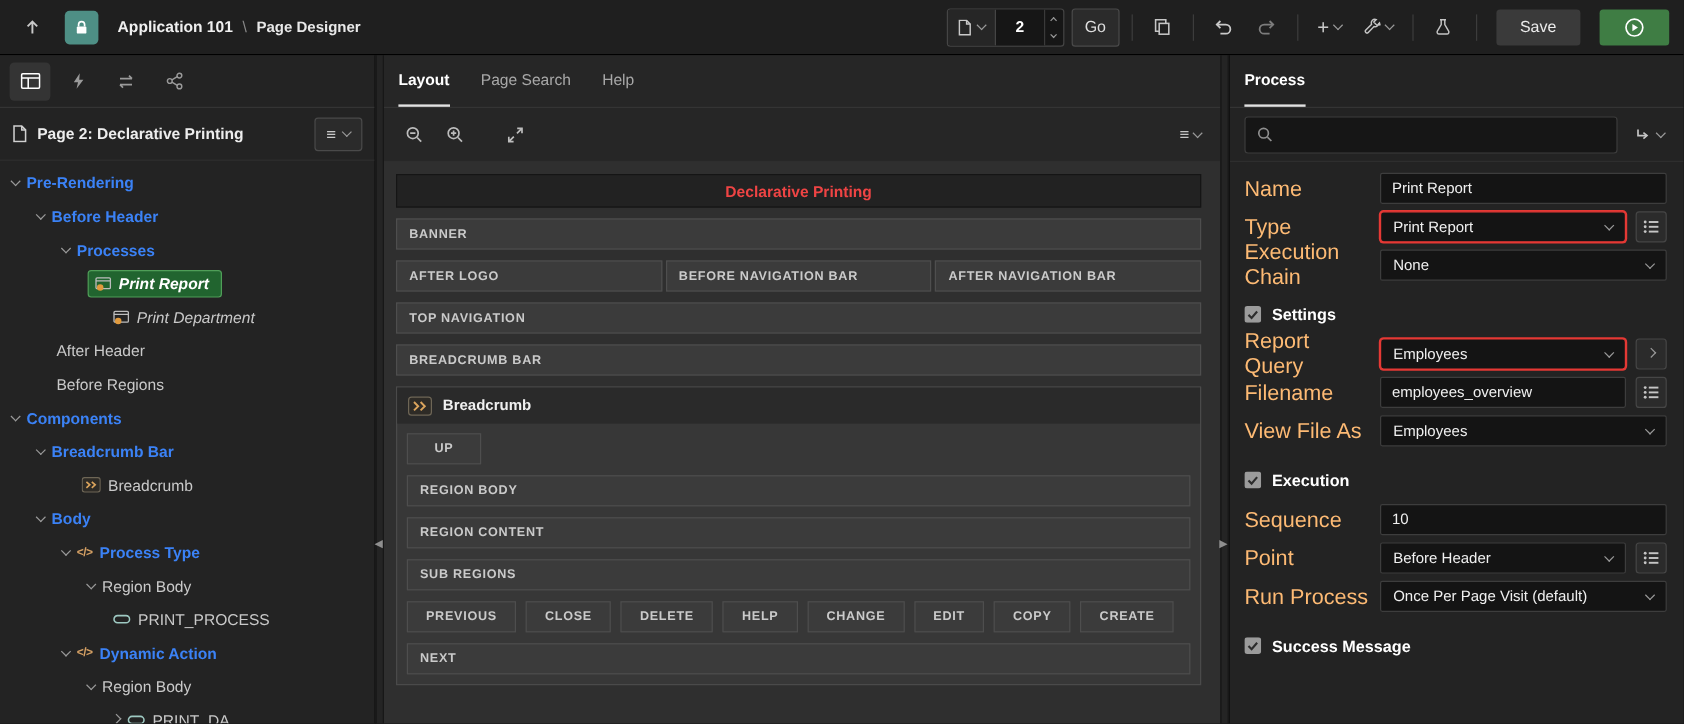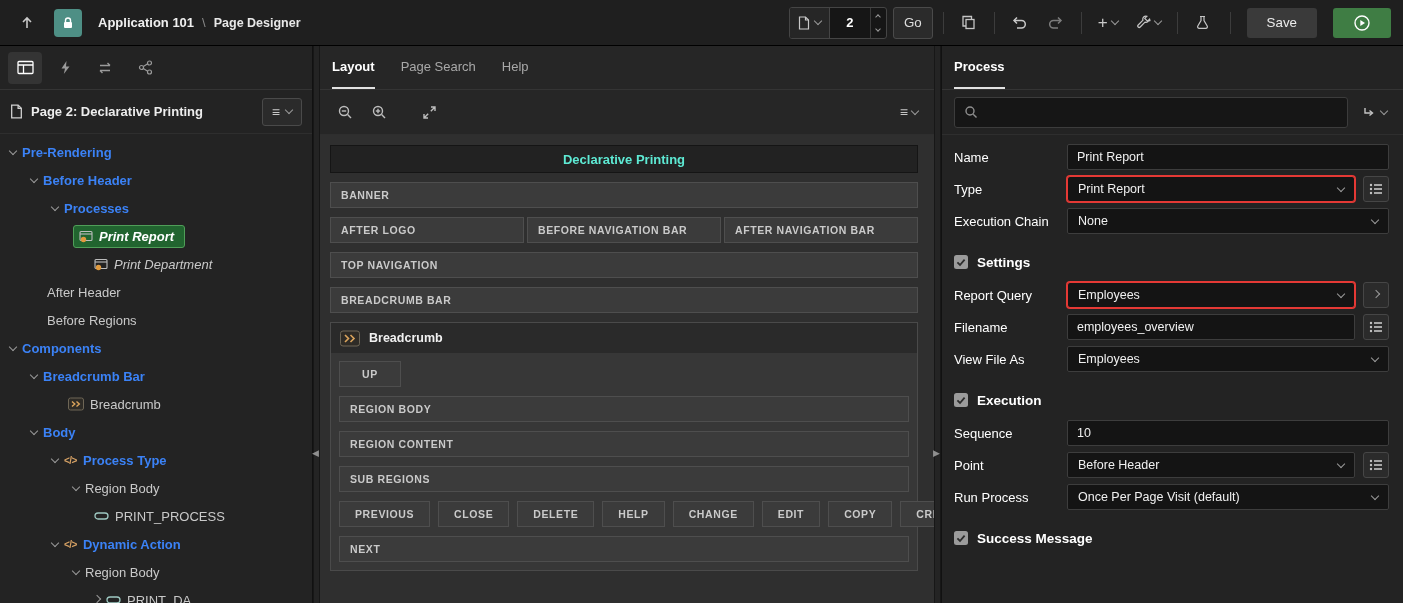--- a/index.html
+++ b/index.html
@@ -87,51 +87,51 @@
     border-bottom:1px solid #343434; }
   .tab { display:flex; align-items:center; color:#a8a8a8; cursor:pointer;
     border-bottom:2px solid transparent; }
   .tab.active { color:#fff; font-weight:700; border-bottom-color:#e2e2e2; }
   .ctoolbar { height:45px; display:flex; align-items:center; gap:4px; padding:0 10px;
     border-bottom:1px solid #2e2e2e; }
   .ctoolbar .sp { flex:1; }
   .canvas { flex:1; background:#2f2f2f; padding:10px 16px 0 10px; display:flex;
     flex-direction:column; gap:9px; overflow:hidden; }
   .ctitle { height:28px; background:#222; border:1px solid #151515; display:flex;
-    align-items:center; justify-content:center; font-weight:700; color:#5eead4; font-size:13px; }
+    align-items:center; justify-content:center; font-weight:700; color:#ef4444; font-size:13px; }
   .cbox { height:26px; background:#3b3b3b; border:1px solid #4e4e4e; display:flex;
     align-items:center; padding:0 10px; font-size:10.5px; font-weight:700;
     letter-spacing:.6px; color:#cacaca; cursor:pointer; white-space:nowrap; }
   .crow { display:flex; gap:3px; }
   .crow .cbox { flex:1; }
   .cgroup { background:#373737; border:1px solid #4a4a4a; display:flex; flex-direction:column; }
   .cg-head { height:30px; background:#2a2a2a; display:flex; align-items:center; gap:9px;
     padding:0 9px; cursor:pointer; }
   .cg-title { font-weight:700; color:#f0f0f0; font-size:12.5px; }
   .cg-body { padding:8px; display:flex; flex-direction:column; gap:9px; }
   .cbox.fit { width:fit-content; padding:0 22px; }
   .cbtns { display:flex; gap:8px; }
   .cbtns .cbox { padding:0 15px; }
 
   
-  .props-panel { width:462px; background:#232323; display:flex; flex-direction:column;
+  .props-panel { width:379px; background:#232323; display:flex; flex-direction:column;
     border-left:1px solid #111; }
   .filter-row { height:45px; display:flex; align-items:center; gap:10px; padding:0 12px;
     border-bottom:1px solid #2e2e2e; }
   .filter-box { flex:1; height:31px; background:#161616; border:1px solid #3c3c3c;
     border-radius:3px; display:flex; align-items:center; gap:7px; padding:0 9px; }
   .filter-box input { flex:1; background:none; border:none; outline:none; color:#e8e8e8;
     font-size:13px; }
   .filter-box input::placeholder { color:#8a8a8a; }
   .goto-btn { display:flex; align-items:center; gap:5px; color:#c5c5c5; padding:0 4px; }
   .fields { flex:1; padding:6px 14px 0 12px; overflow:hidden; }
   .sec { height:34px; display:flex; align-items:center; gap:9px; margin-top:8px; cursor:pointer; }
   .sec-title { font-weight:700; color:#fff; font-size:13.5px; }
   .frow { height:32px; display:flex; align-items:center; gap:8px; }
-  .frow label { flex:0 0 105px; color:#ffffff; font-size:13px; }
+  .frow label { flex:0 0 105px; color:#fdba74; font-size:18px; }
   .tin { flex:1; height:26px; background:#141414; border:1px solid #3d3d3d; border-radius:2px;
     color:#f0f0f0; font-size:12.5px; padding:0 9px; outline:none; }
   .sel { flex:1; height:26px; background:#141414; border:1px solid #3d3d3d; border-radius:2px;
     display:flex; align-items:center; padding:0 10px; cursor:pointer; font-size:12.5px;
     color:#f0f0f0; }
   .sel span:first-child { flex:1; white-space:nowrap; overflow:hidden; }
   .sel.err, .tin.err { border:1px solid #e53935; box-shadow:0 0 0 1px #e53935; border-radius:3px; }
   .side-btn { flex:0 0 26px; height:26px; display:flex; align-items:center; justify-content:center;
     background:#2b2b2b; border:1px solid #464646; border-radius:3px; color:#c9c9c9; }
 </style>

